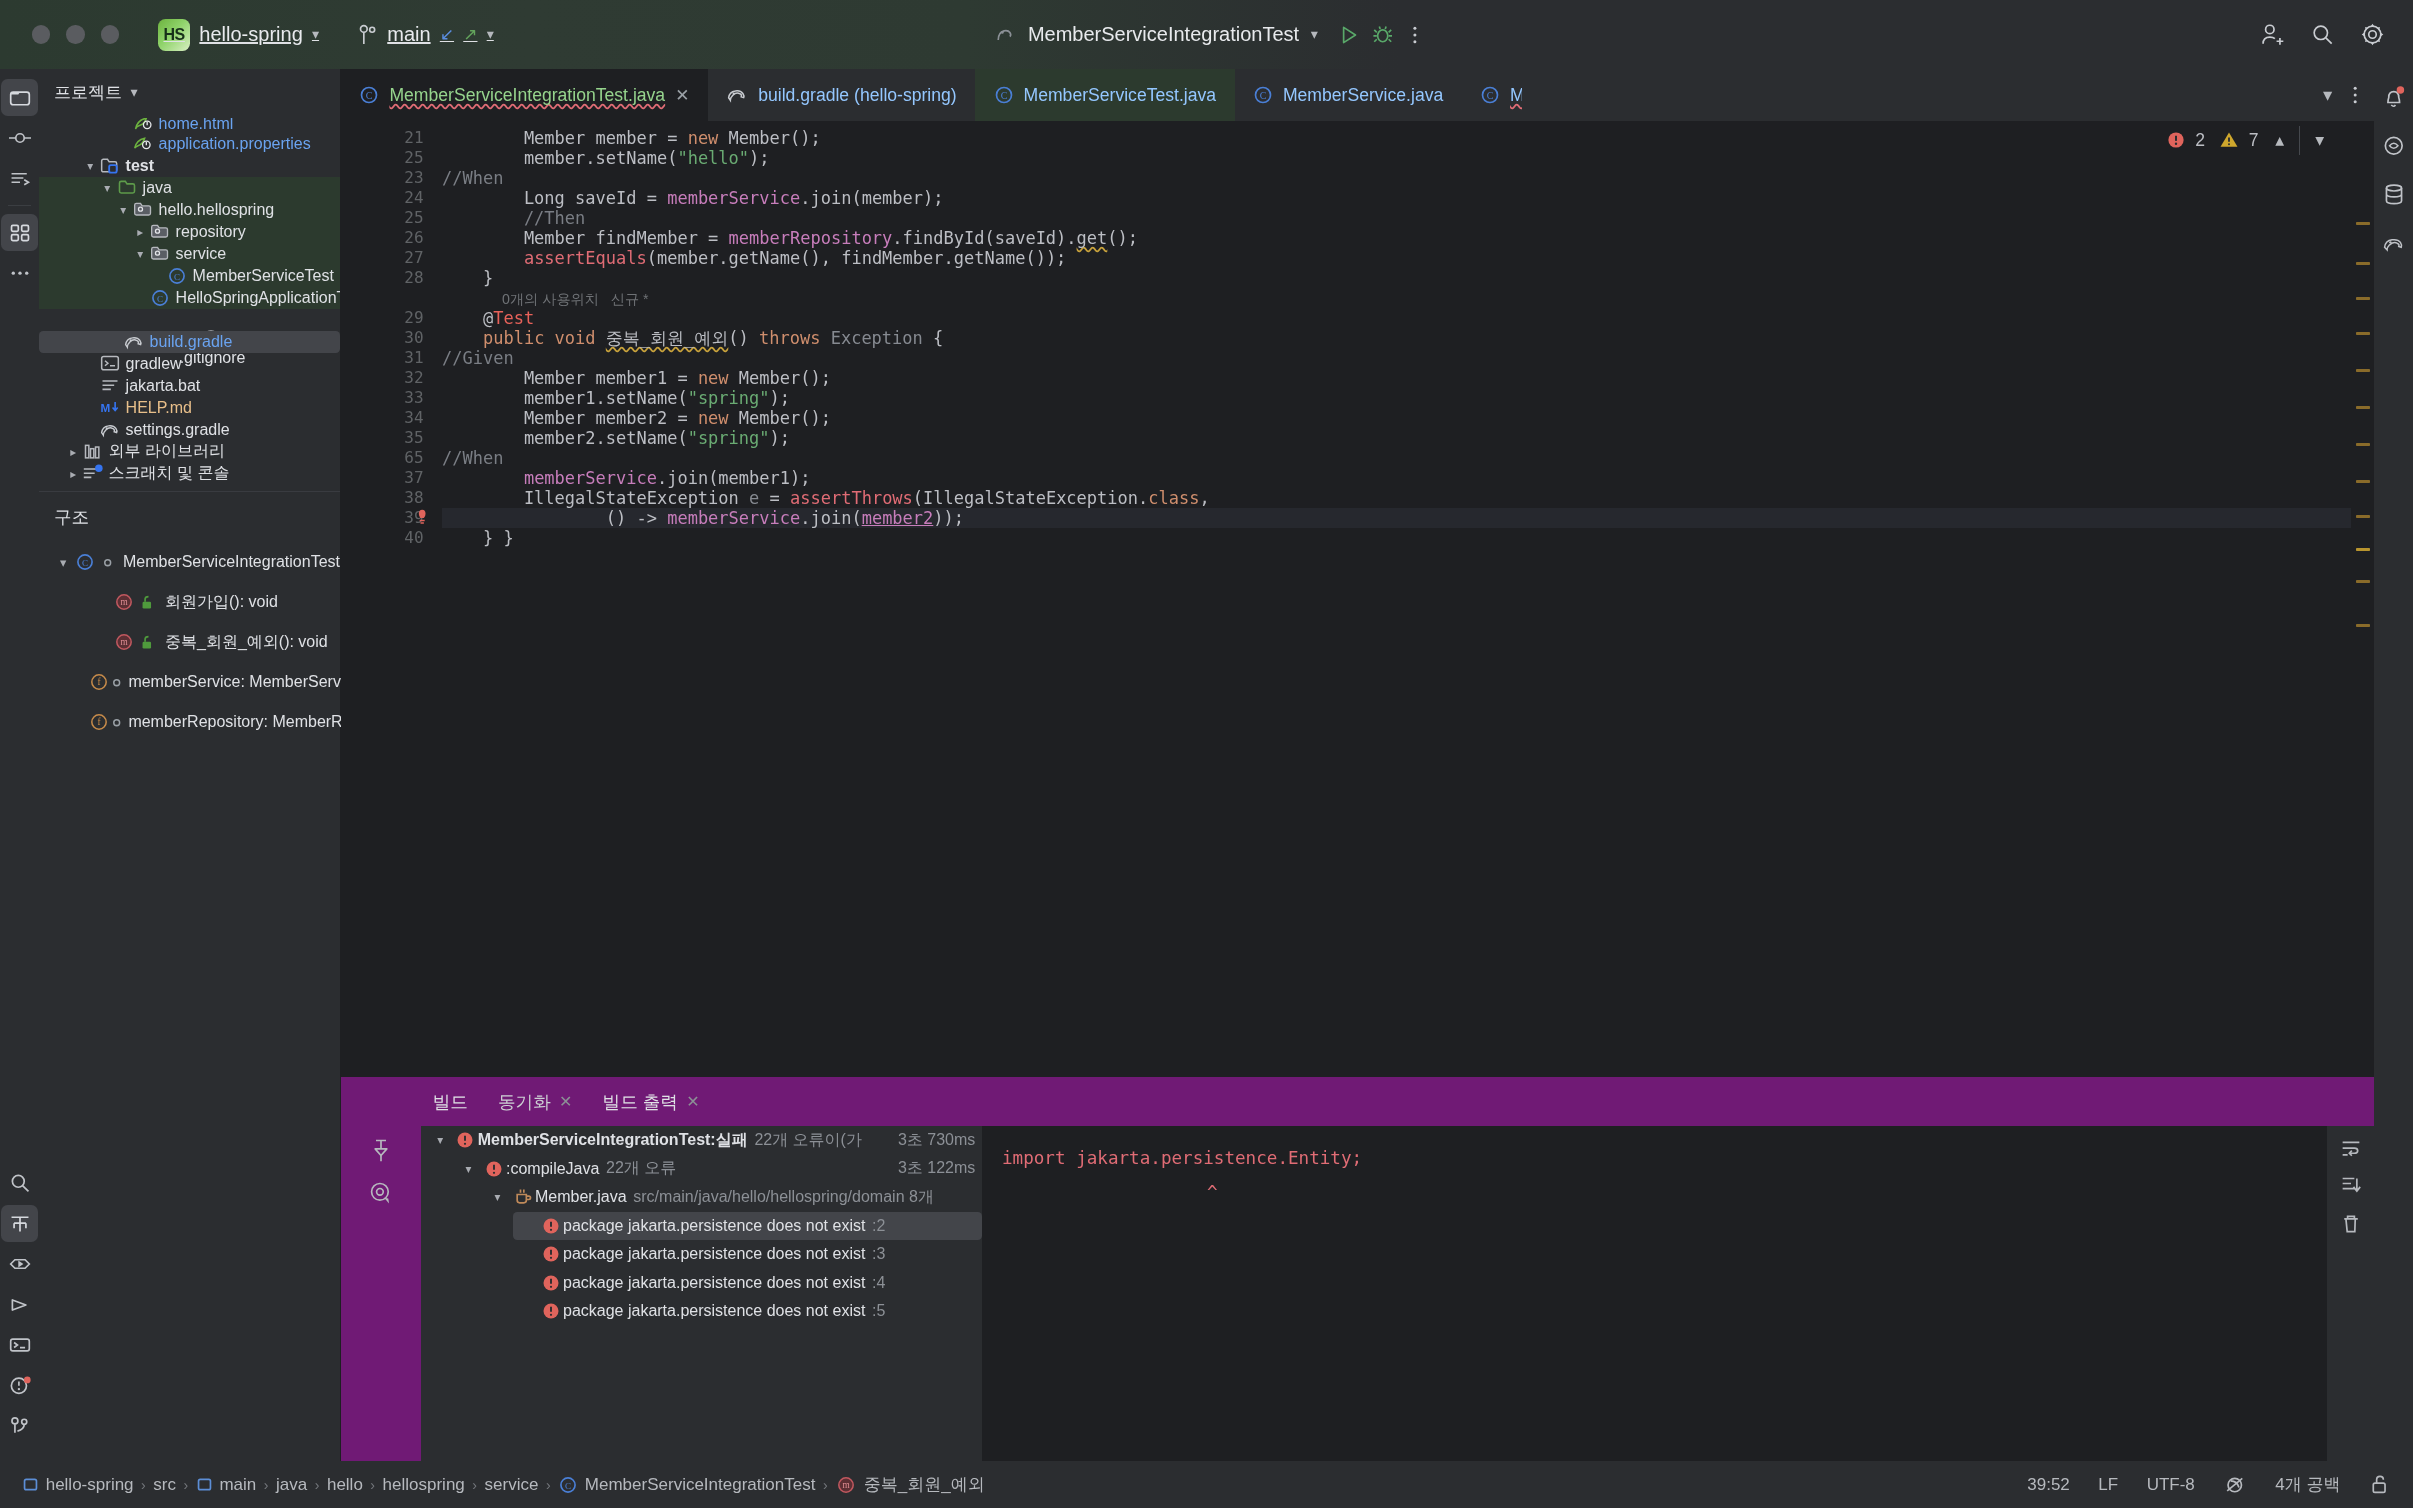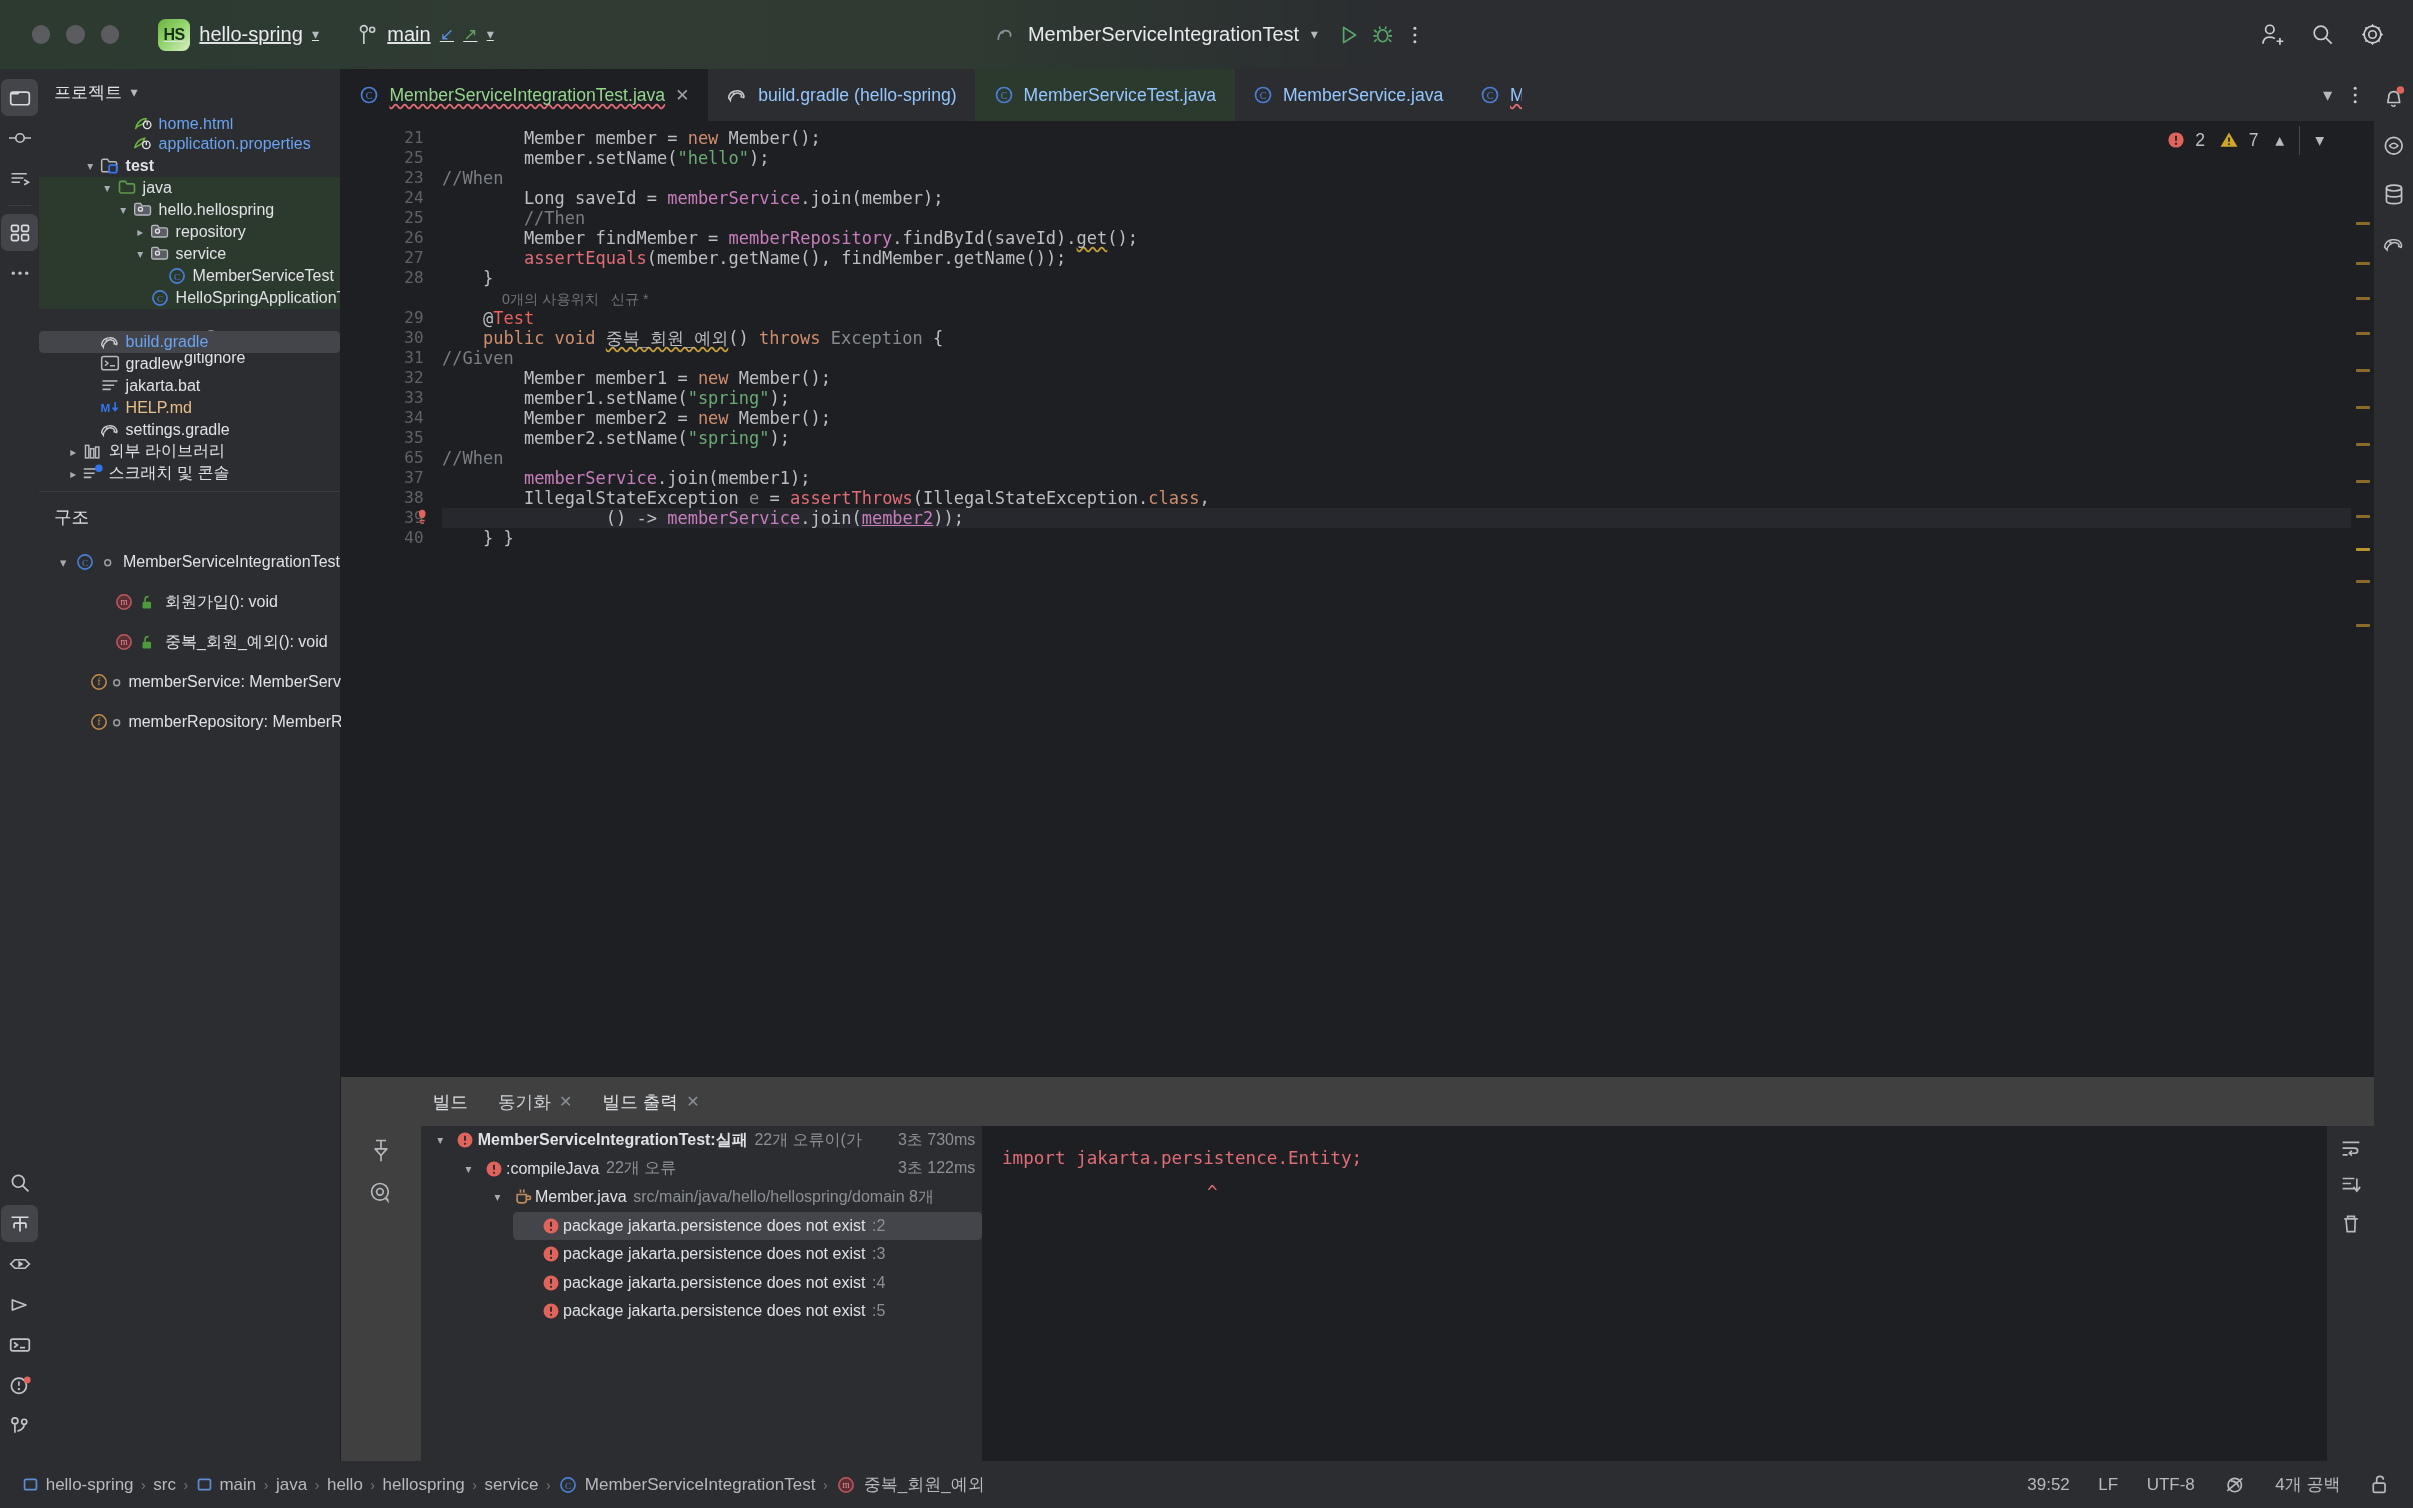--- a/index.html
+++ b/index.html
@@ -111,21 +111,21 @@
 
   .inspect-widget {
     position: absolute; right: 50px; top: 5px; display: flex; align-items: center; gap: 8.4px;
     font-size: 17.6px; color: #bcbec4; z-index: 5;
   }
   .vert-div { width: 0.8px; height: 28.5px; background: #45484d; margin: 0 6.7px; }
   .marker-bar { position: absolute; right: 0; top: 0; bottom: 0; width: 23.5px; background: #1e1f22; }
   .mk { position: absolute; right: 4.2px; width: 13.4px; height: 3.4px; border-radius: 0.8px; }
 
   
-  .build { height: 385px; flex: 0 0 385px; background: #404040; display: flex; flex-direction: column; border-top: 0.8px solid #1e1f22; }
+  .build { height: 385px; flex: 0 0 385px; background: #701a75; display: flex; flex-direction: column; border-top: 0.8px solid #1e1f22; }
   .build-tabs { height: 49px; display: flex; align-items: center; gap: 6.7px; padding-left: 80px; }
   .btab { display: flex; align-items: center; gap: 8.4px; padding: 0 11.7px; font-size: 17.6px; color: #dfe1e5; height: 37px; }
   .btab.muted { color: #cdd0d4; }
   .btab .x { color: #8c9096; font-size: 16px; }
   .build-body { flex: 1 1 auto; display: flex; min-height: 0; }
   .build-rail { width: 80px; flex: 0 0 80px; display: flex; flex-direction: column; align-items: center; padding-top: 11.7px; gap: 18.4px; }
   .build-tree { width: 561px; flex: 0 0 561px; background: #2b2d30; overflow: hidden; position: relative; }
   .brow { height: 28.5px; display: flex; align-items: center; font-size: 16px; color: #dfe1e5; white-space: nowrap; padding-right: 6.7px; }
   .brow.sel { background: #43454a; border-radius: 4.2px; }
   .brow .arrow { width: 25px; text-align: center; color: #a9acb2; font-size: 11.7px; flex: 0 0 25px; }
@@ -444,21 +444,21 @@
           <div class="trow" style="padding-left: 42px; flex-direction: column;">
             <span class="arrow"></span>
             <span class="ico">
               <svg width="20" height="20" viewBox="0 0 24 24">
                 <circle cx="12" cy="12" r="8.5" fill="none" stroke="#b6b9be" stroke-width="1.8"></circle>
                 <path d="M6.5 17.5 L17.5 6.5" stroke="#b6b9be" stroke-width="1.8"></path>
               </svg>
             </span>
             <span class="lbl">.gitignore</span>
           </div>
-          <div class="trow selected" style="padding-left: 42px;">
+          <div class="trow selected" style="padding-left: 66px;">
             <span class="arrow"></span>
             <span class="ico">
               <svg width="22" height="18.4" viewBox="0 0 26 22">
                 <path d="M3 15 q1-7 8-8 q6-1 9 3 q2 3 1 5 l-3-1 q1-3 -2-4 q-4-2 -8 2 q-3 3 -3 6z" fill="none" stroke="#c9ccd1" stroke-width="1.7"></path>
                 <circle cx="9" cy="10" r="1.2" fill="#c9ccd1"></circle>
               </svg>
             </span>
             <span class="lbl blue">build.gradle</span>
           </div>
           <div class="trow" style="padding-left: 42px;">

